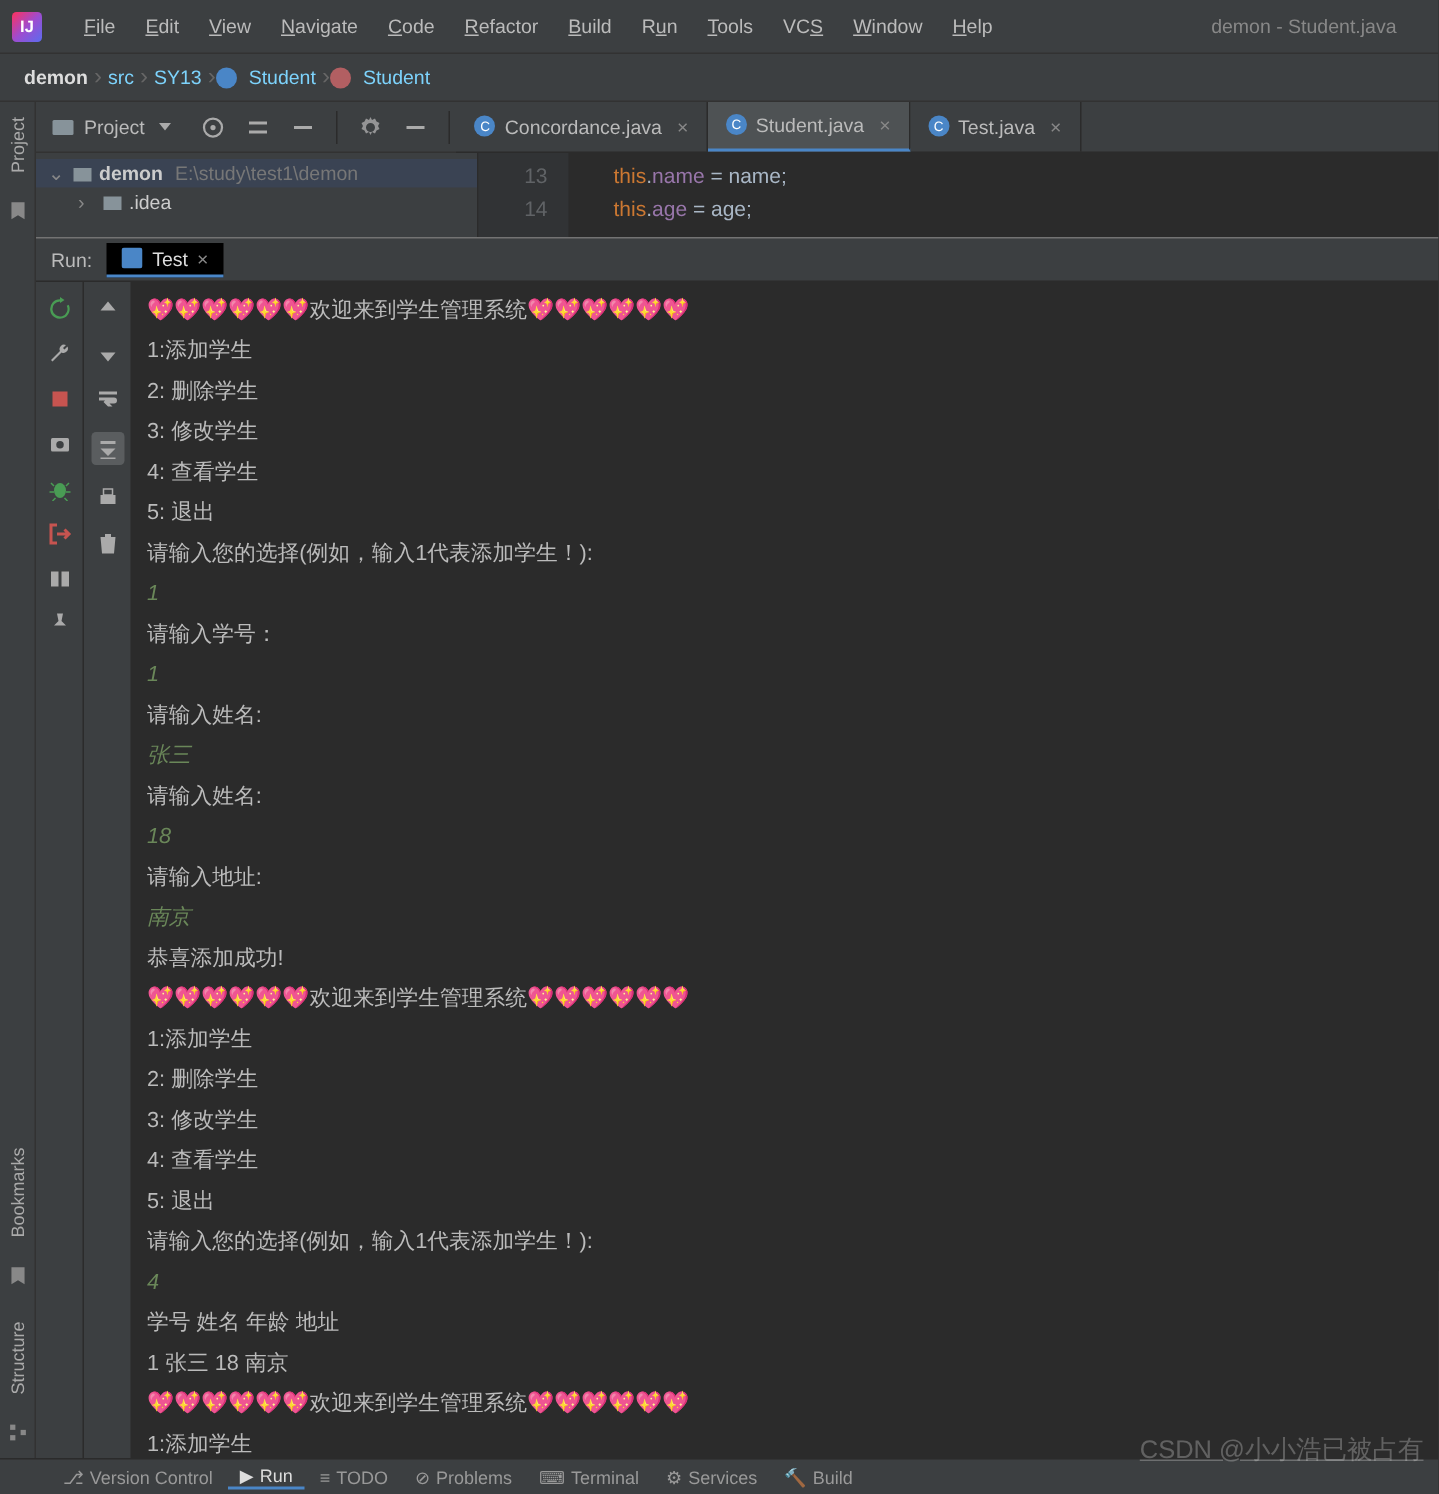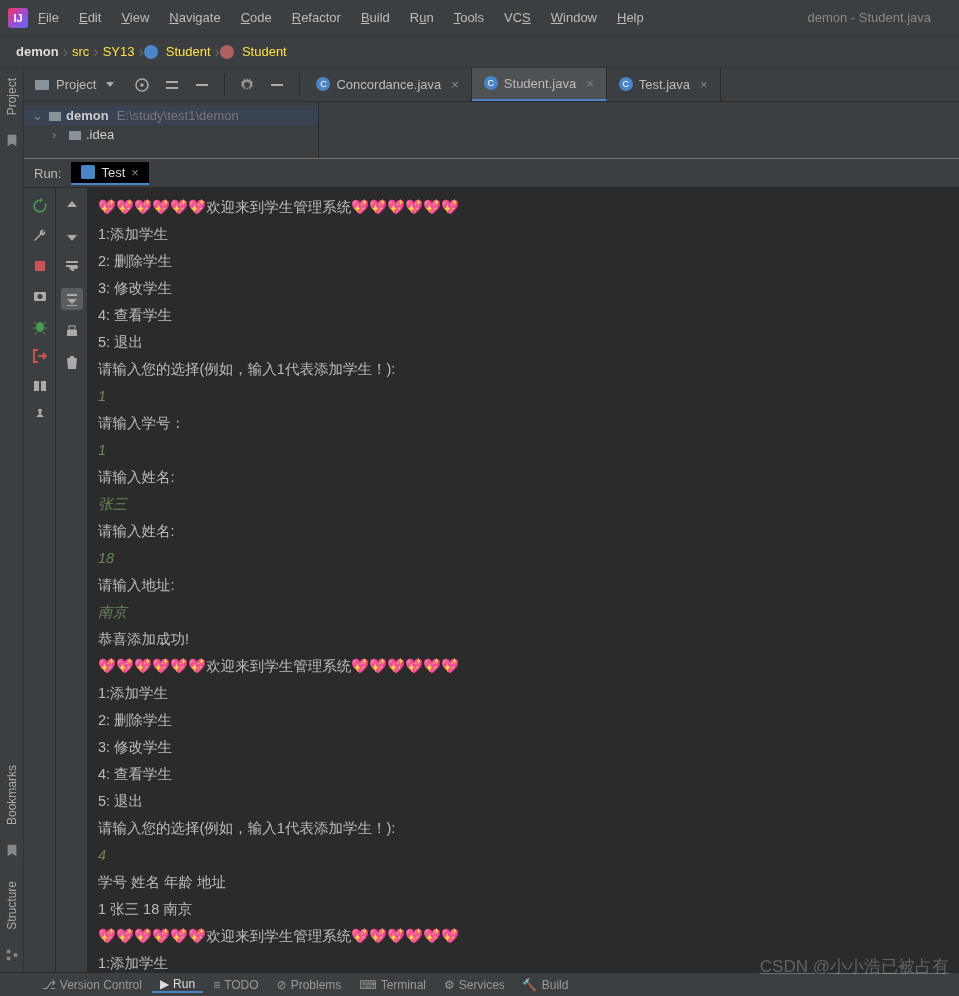--- a/index.html
+++ b/index.html
@@ -1,25 +1,25 @@
 <!DOCTYPE html>
 <html><head>
 <meta charset="utf-8">
 <style>
 * { margin: 0; padding: 0; box-sizing: border-box; font-family: "Segoe UI", Arial, sans-serif; }
 body { background: #3c3f41; color: #bbbbbb; font-size: 13px; width: 959px; height: 996px; overflow: hidden; position: relative; }
 
 .menubar { display: flex; align-items: center; height: 36px; background: #3c3f41; padding: 0 8px; border-bottom: 1px solid #323232; }
-.app-icon { width: 20px; height: 20px; background: linear-gradient(135deg,#fe315d,#9f4ccf,#5b6cf0); border-radius: 3px; display:flex; align-items:center; justify-content:center; color:#fff; font-weight:bold; font-size:11px;}
+.app-icon { width: 20px; height: 20px; background: linear-gradient(135deg,#fe315d,#9f4ccf,#5b6cf0); border-radius: 3px; margin-right: 18px; display:flex; align-items:center; justify-content:center; color:#fff; font-weight:bold; font-size:11px;}
 .menu-item { padding: 4px 10px; color: #bbbbbb; cursor: pointer; }
 .menu-item u { text-decoration: underline; }
 .win-title { margin-left: auto; color: #888; padding-right: 20px; }
 
 .breadcrumb-bar { display: flex; align-items: center; height: 32px; background: #3c3f41; padding: 0 12px; border-bottom: 1px solid #323232; }
-.bc-item { color: #fde047; padding: 0 4px; }
+.bc-item { color: #7dd3fc; padding: 0 4px; }
 .bc-strong { font-weight: bold; color: #ddd; }
 .bc-icon { width: 14px; height: 14px; border-radius: 50%; display: inline-block; vertical-align: middle; margin-right: 4px; }
 .bc-c { background: #4a86c7; }
 .bc-m { background: #b25f62; }
 
 .main-row { display: flex; height: calc(100% - 36px - 32px - 24px); }
 .left-gutter { width: 24px; background: #3c3f41; border-right: 1px solid #323232; display:flex; flex-direction:column; align-items:center; padding-top:10px; gap:18px; }
 .left-gutter .vlabel { writing-mode: vertical-rl; transform: rotate(180deg); color: #aaa; font-size: 12px; cursor:pointer; }
 .left-gutter .vicon { width:14px; height:14px; color:#888; }
 
@@ -193,20 +193,27 @@
           <b>demon</b>
           <span class="tree-path">E:\study\test1\demon</span>
         </div>
         <div class="tree-row" style="padding-left:28px">
           <span class="chev">›</span>
           <svg width="14" height="14" fill="#87939a">
               <rect x="1" y="3" width="12" height="9"></rect>
             </svg>
           <span>.idea</span>
         </div>
+      </div>
+      <div class="code-pane">
+        <div class="gutter" id="gutter-host">
+            <div>13</div>
+            <div>14</div>
+          </div>
+        <div class="code-lines" id="code-host"><div><span class="kw-this">this</span>.<span class="kw-field">name</span> = name;</div><div><span class="kw-this">this</span>.<span class="kw-field">age</span> = age;</div></div>
       </div>
     </div>
 
     <div class="run-header">
       <span>Run:</span>
       <div class="run-tab">
         <svg width="14" height="14" fill="#4a86c7">
             <rect width="14" height="14" rx="2"></rect>
           </svg>
         <span>Test</span>

